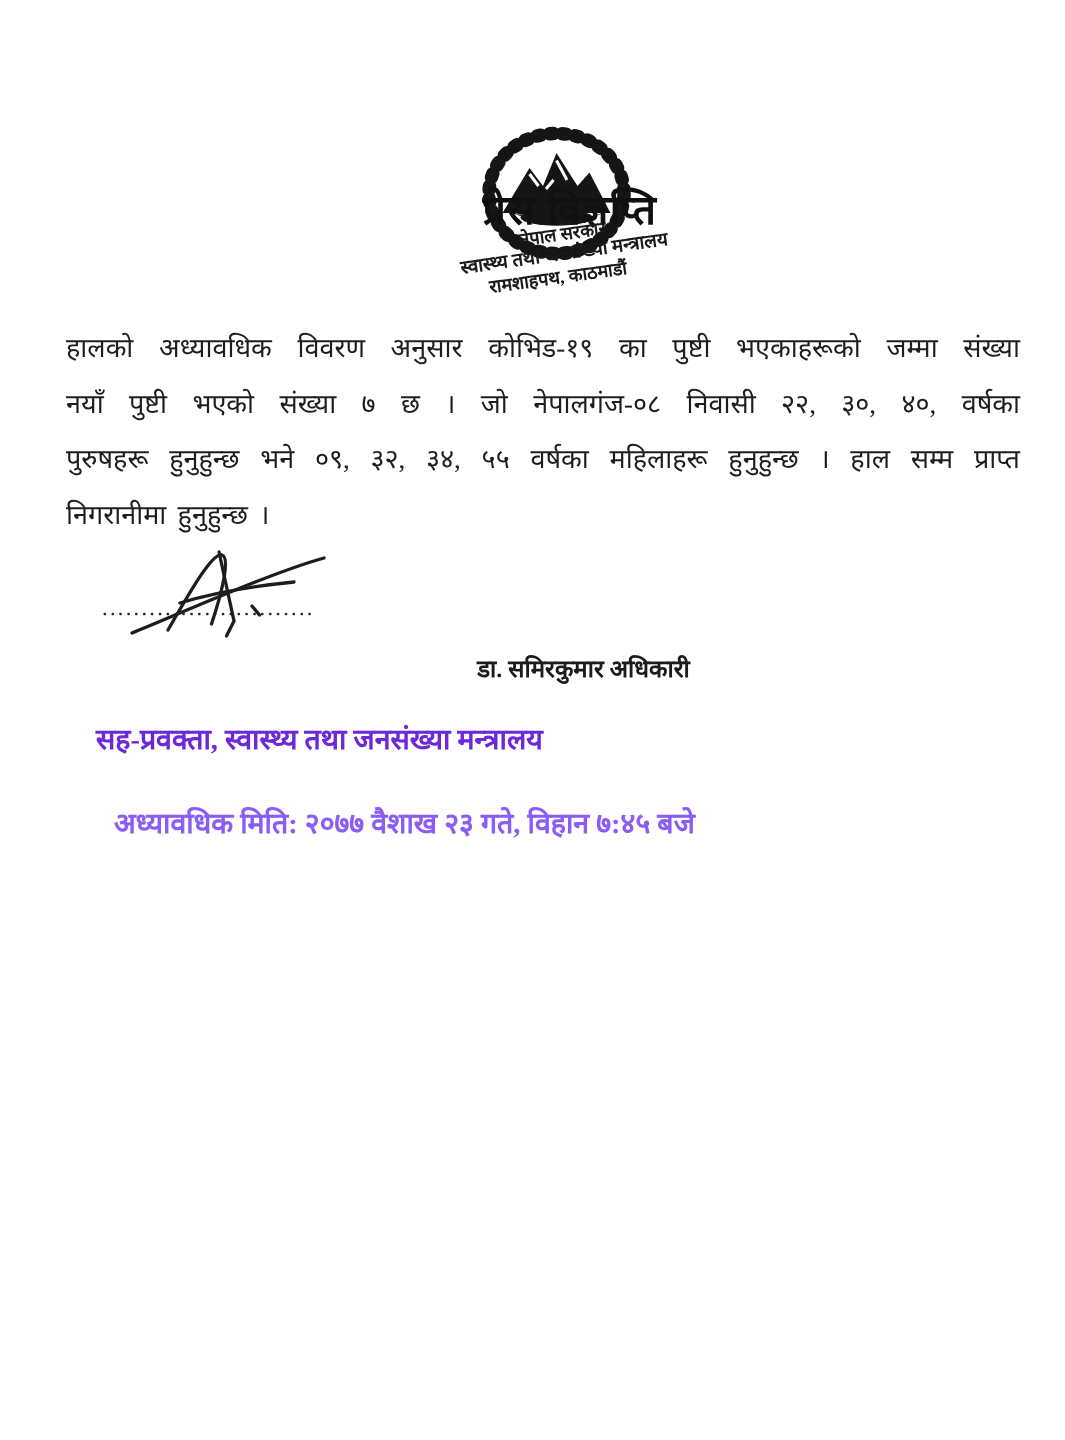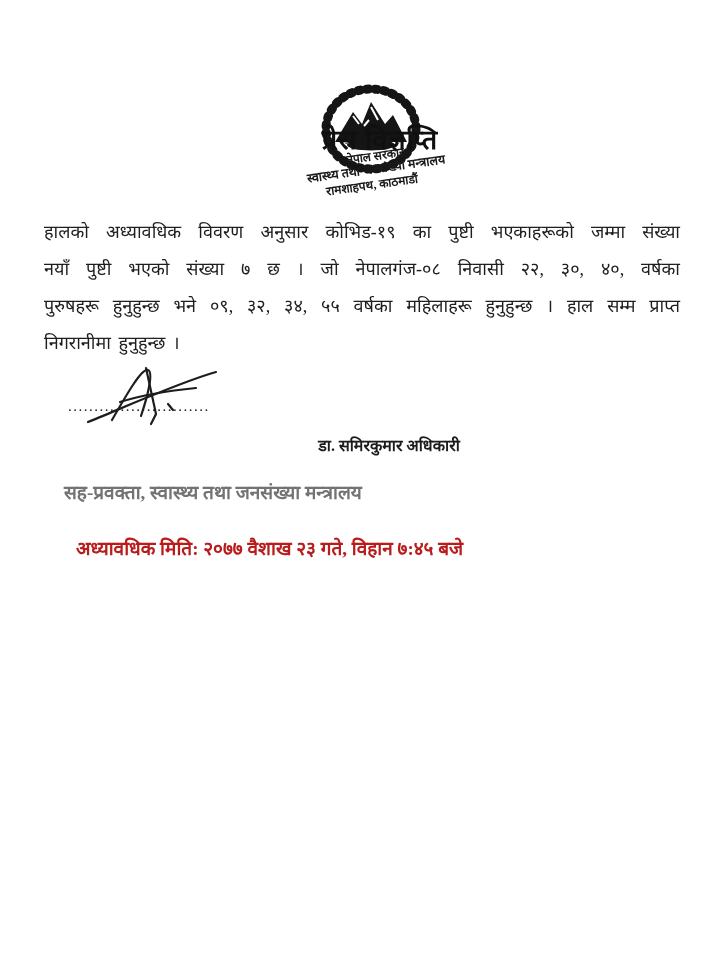--- a/index.html
+++ b/index.html
@@ -70,29 +70,29 @@
     margin: 6px 0 0 68px;
     font-size: 16px;
     font-weight: bold;
     color: #1c1c1c;
     text-align: center;
   }
   .sig-title {
     margin: 23px 0 13px 64px;
     font-size: 19px;
     font-weight: bold;
-    color: #737373;
+    color: #6d28d9;
   }
 
   
   .date-line {
     margin: 30px 0 0 76px;
     font-size: 19px;
     font-weight: bold;
-    color: #b91c1c;
+    color: #8b5cf6;
   }
 </style>
 </head>
 <body>
 
 <div class="page">
 
   <div class="letterhead">
     <div class="emblem">
       <svg viewBox="0 0 122 104" width="122" height="104" xmlns="http://www.w3.org/2000/svg">

